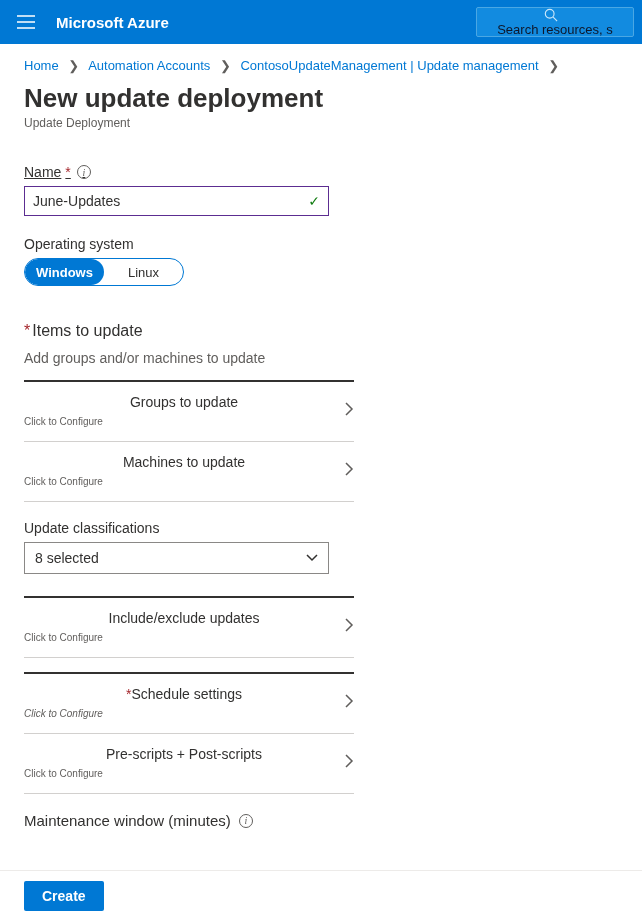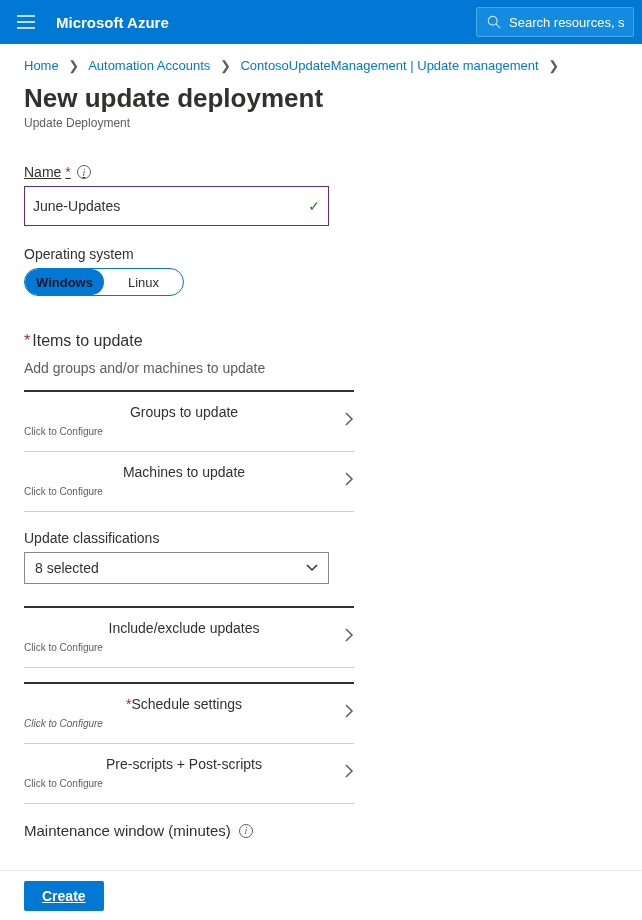--- a/index.html
+++ b/index.html
@@ -1,55 +1,55 @@
 <!DOCTYPE html>
 <html><head>
 <meta charset="utf-8">
 <style>
   * { box-sizing: border-box; margin: 0; padding: 0; font-family: "Segoe UI", Arial, sans-serif; }
   body { width: 642px; height: 920px; background: #fff; overflow: hidden; color: #323130; }
   .topbar { background: #0078d4; height: 44px; display: flex; align-items: center; padding: 0 8px; }
   .hamburger { width: 36px; height: 40px; display: flex; align-items: center; justify-content: center; color: #fff; cursor: pointer; }
   .product { color: #fff; font-size: 15px; font-weight: 600; margin-left: 12px; }
-  .search { margin-left: auto; background: #128be0; height: 30px; display: flex; align-items: center; padding: 0 10px; border-radius: 2px; border: 1px solid #4aa7e4; color: #ffffff; font-size: 13px; width: 158px; overflow: hidden; white-space: nowrap; }
+  .search { margin-left: auto; background: #128be0; height: 30px; display: flex; align-items: center; padding: 0 10px; border-radius: 2px; border: 1px solid #4aa7e4; color: #0f172a; font-size: 13px; width: 158px; overflow: hidden; white-space: nowrap; flex-direction: column; }
   .search svg { margin-right: 8px; flex-shrink: 0; }
   .crumbs { padding: 14px 24px 4px 24px; font-size: 13px; white-space: nowrap; overflow: hidden; }
   .crumbs a { color: #0078d4; text-decoration: none; }
   .crumbs .sep { color: #605e5c; margin: 0 6px; display: inline-block; }
   .page-title { font-size: 26px; font-weight: 600; padding: 6px 24px 0 24px; }
   .subtitle { font-size: 12px; color: #605e5c; padding: 2px 24px 18px 24px; }
   .body-pad { padding: 0 24px; }
   .label-row { display: flex; align-items: center; font-size: 14px; margin-top: 16px; text-decoration: underline; }
   .req { color: #a4262c; margin-left: 4px; }
   .info-icon { width: 14px; height: 14px; margin-left: 6px; border: 1px solid #605e5c; border-radius: 50%; display: inline-flex; align-items: center; justify-content: center; font-size: 10px; color: #605e5c; font-style: italic; font-family: serif; }
-  .name-input { width: 305px; height: 40px; border: 1px solid #5c2d91; margin-top: 6px; display: flex; align-items: center; padding: 0 8px; font-size: 14px; }
+  .name-input { width: 305px; height: 30px; border: 1px solid #5c2d91; margin-top: 6px; display: flex; align-items: center; padding: 0 8px; font-size: 14px; }
   .name-input span.val { flex: 1; }
   .check { color: #107c10; font-size: 14px; }
   .os-label { font-size: 14px; margin-top: 20px; display:block; }
   .segmented { width: 160px; height: 28px; border: 1px solid #0078d4; border-radius: 14px; margin-top: 6px; display: flex; overflow: hidden; }
   .seg { flex: 1; display: flex; align-items: center; justify-content: center; font-size: 13px; cursor: pointer; }
-  .seg.on { background: #0078d4; color: #0f172a; font-weight:600; border-radius: 14px; }
+  .seg.on { background: #0078d4; color: #ffffff; font-weight:600; border-radius: 14px; }
   .seg.off { color: #323130; }
   .section-title { margin-top: 36px; font-size: 16px; }
   .section-title .req2 { color: #a4262c; margin-right: 2px; }
   .section-sub { font-size: 14px; color: #605e5c; margin-top: 10px; margin-bottom: 14px; }
   .config-list { width: 330px; }
   .config-row { border-top: 1px solid #d2d0ce; padding: 12px 0 14px 0; display: flex; align-items: center; cursor: pointer; }
   .config-row.thick { border-top: 2px solid #323130; }
   .config-row .txt { flex: 1; }
   .config-row .lbl { font-size: 14px; text-align: center; }
   .config-row .sub { font-size: 10px; color: #605e5c; margin-top: 6px; }
   .config-row .sub.italic { font-style: italic; }
   .chev { color: #605e5c; }
   .class-label { font-size: 14px; margin-top: 18px; }
   .select-box { width: 305px; height: 32px; border: 1px solid #8a8886; margin-top: 6px; display: flex; align-items: center; padding: 0 10px; font-size: 14px; cursor: pointer; }
   .select-box span { flex: 1; }
   .maint-row { display:flex; align-items:center; font-size:15px; margin-top: 18px; }
   .footer { position: absolute; left: 0; bottom: 0; width: 642px; height: 50px; border-top: 1px solid #edebe9; display: flex; align-items: center; padding: 0 24px; background:#fff; }
-  .create-btn { background: #0078d4; color: #fff; font-size: 14px; font-weight: 600; height: 30px; padding: 0 18px; border: none; border-radius: 2px; cursor: pointer; text-decoration: underline; }
+  .create-btn { background: #0078d4; color: #fff; font-size: 14px; font-weight: 600; height: 30px; padding: 0 18px; border: none; border-radius: 2px; cursor: pointer; }
   .spacer { height: 100px; }
 </style>
 </head>
 <body>
 
 <div class="topbar">
   <div class="hamburger">
     <svg width="18" height="14" viewBox="0 0 18 14">
         <path d="M0 1h18M0 7h18M0 13h18" stroke="#fff" stroke-width="1.5"></path>
       </svg>

